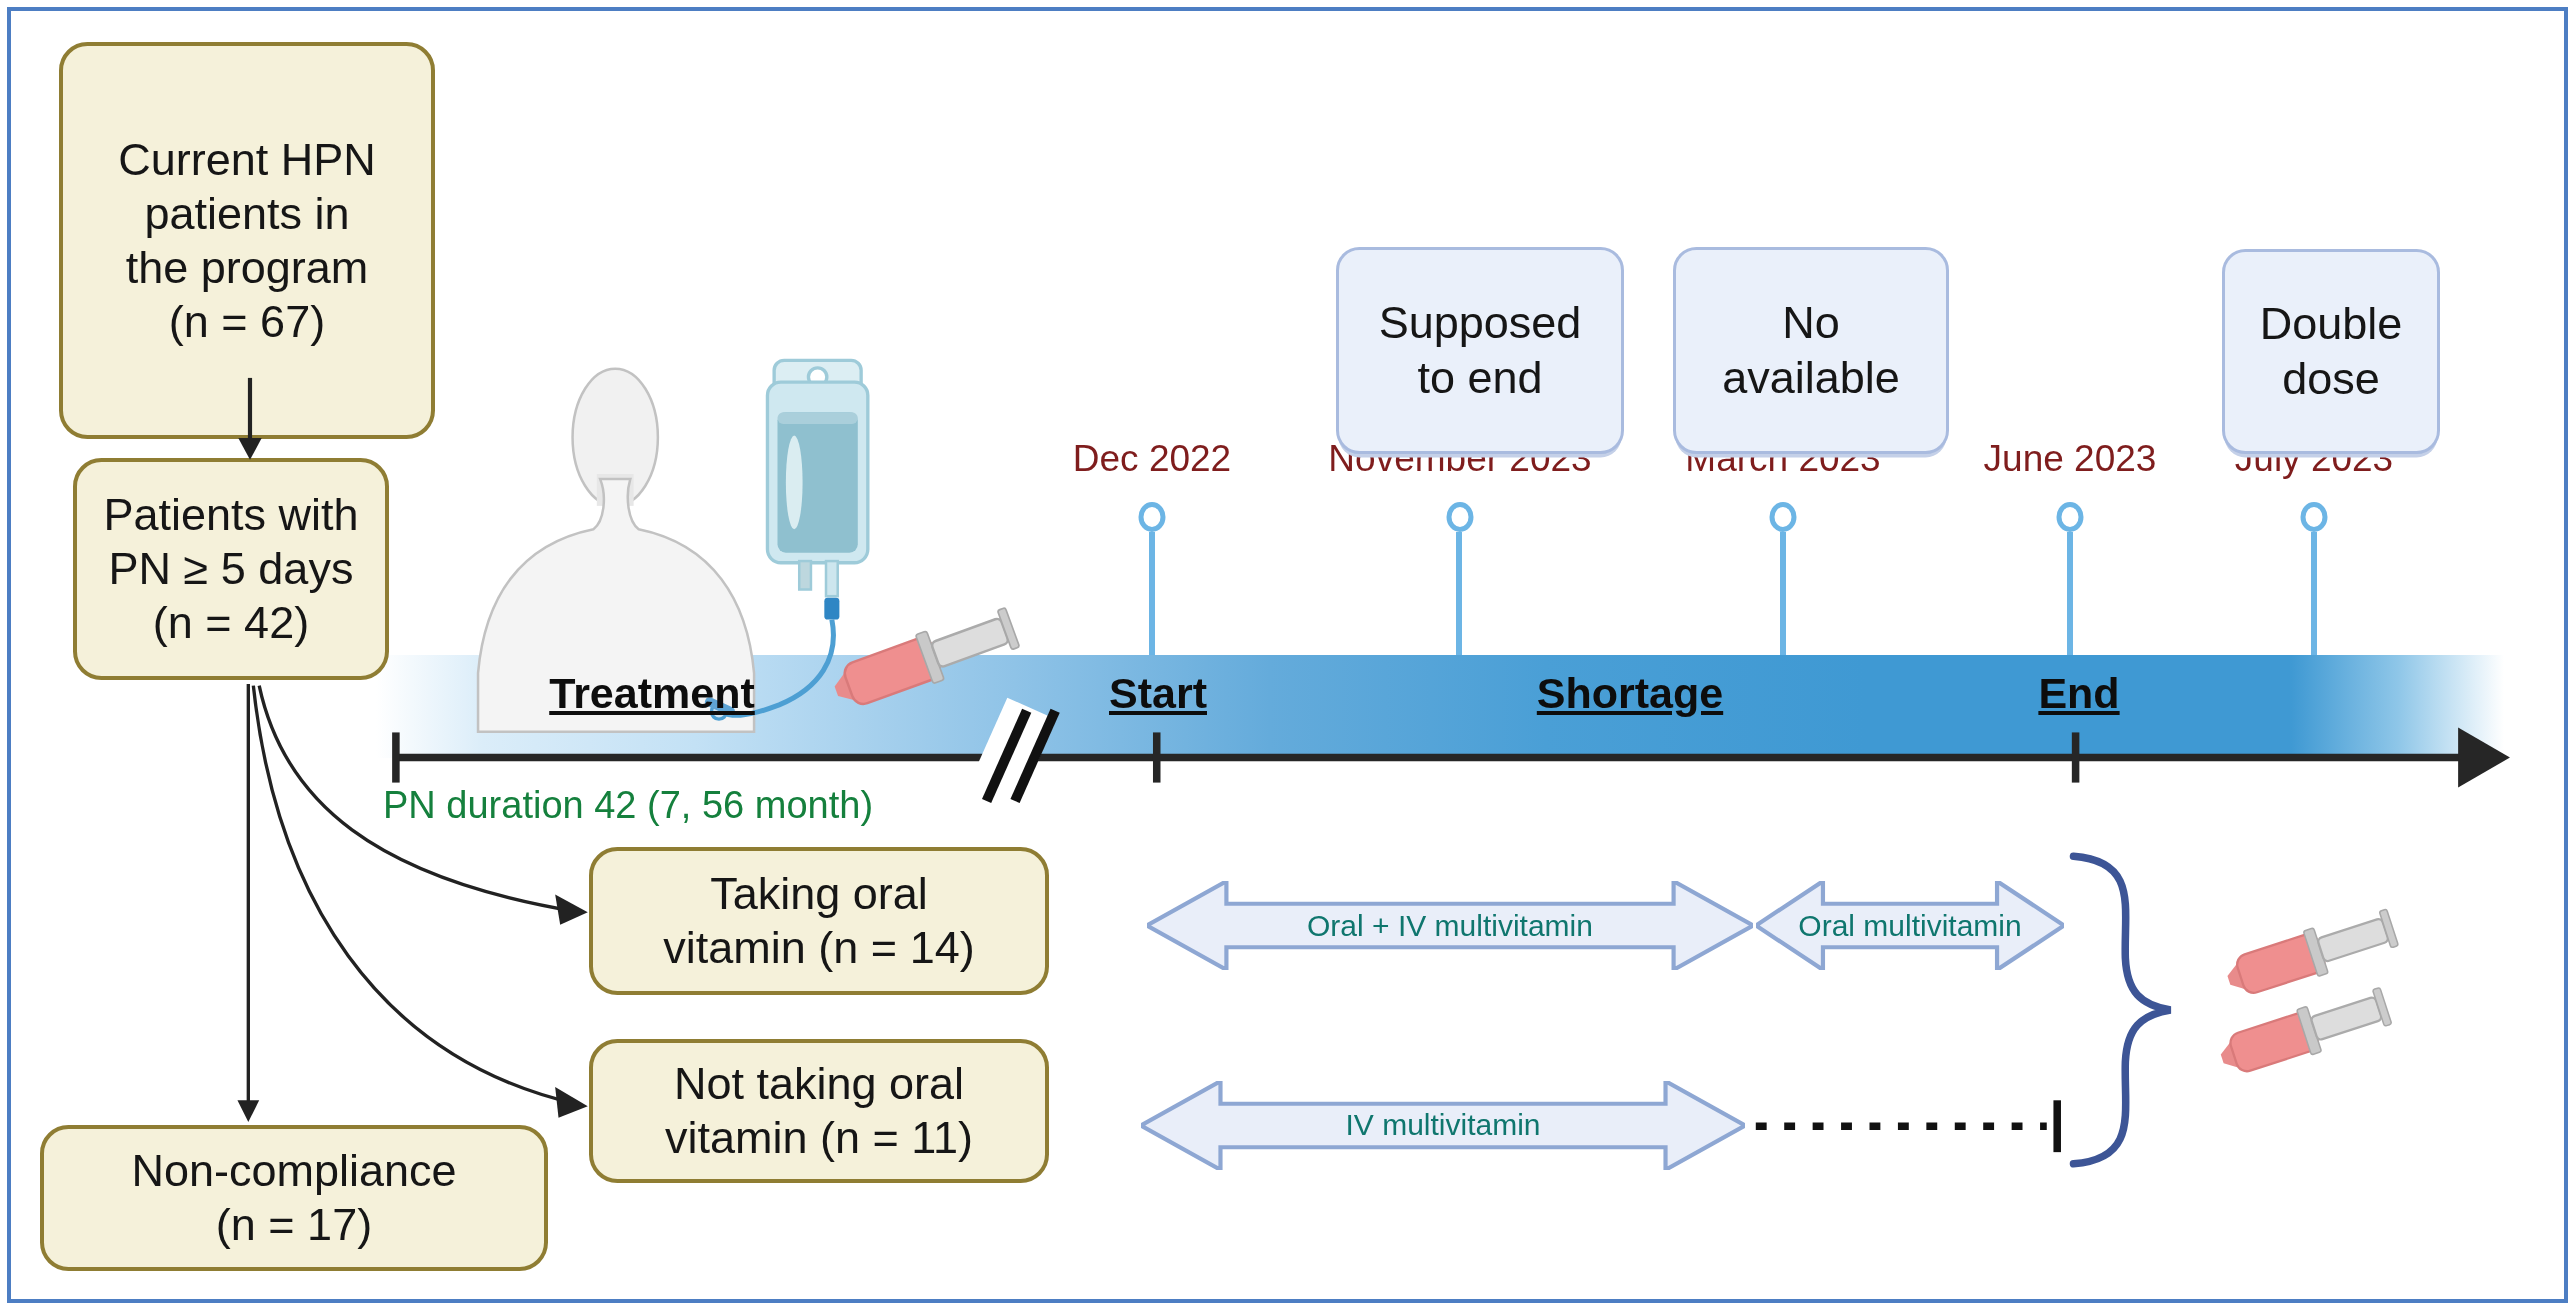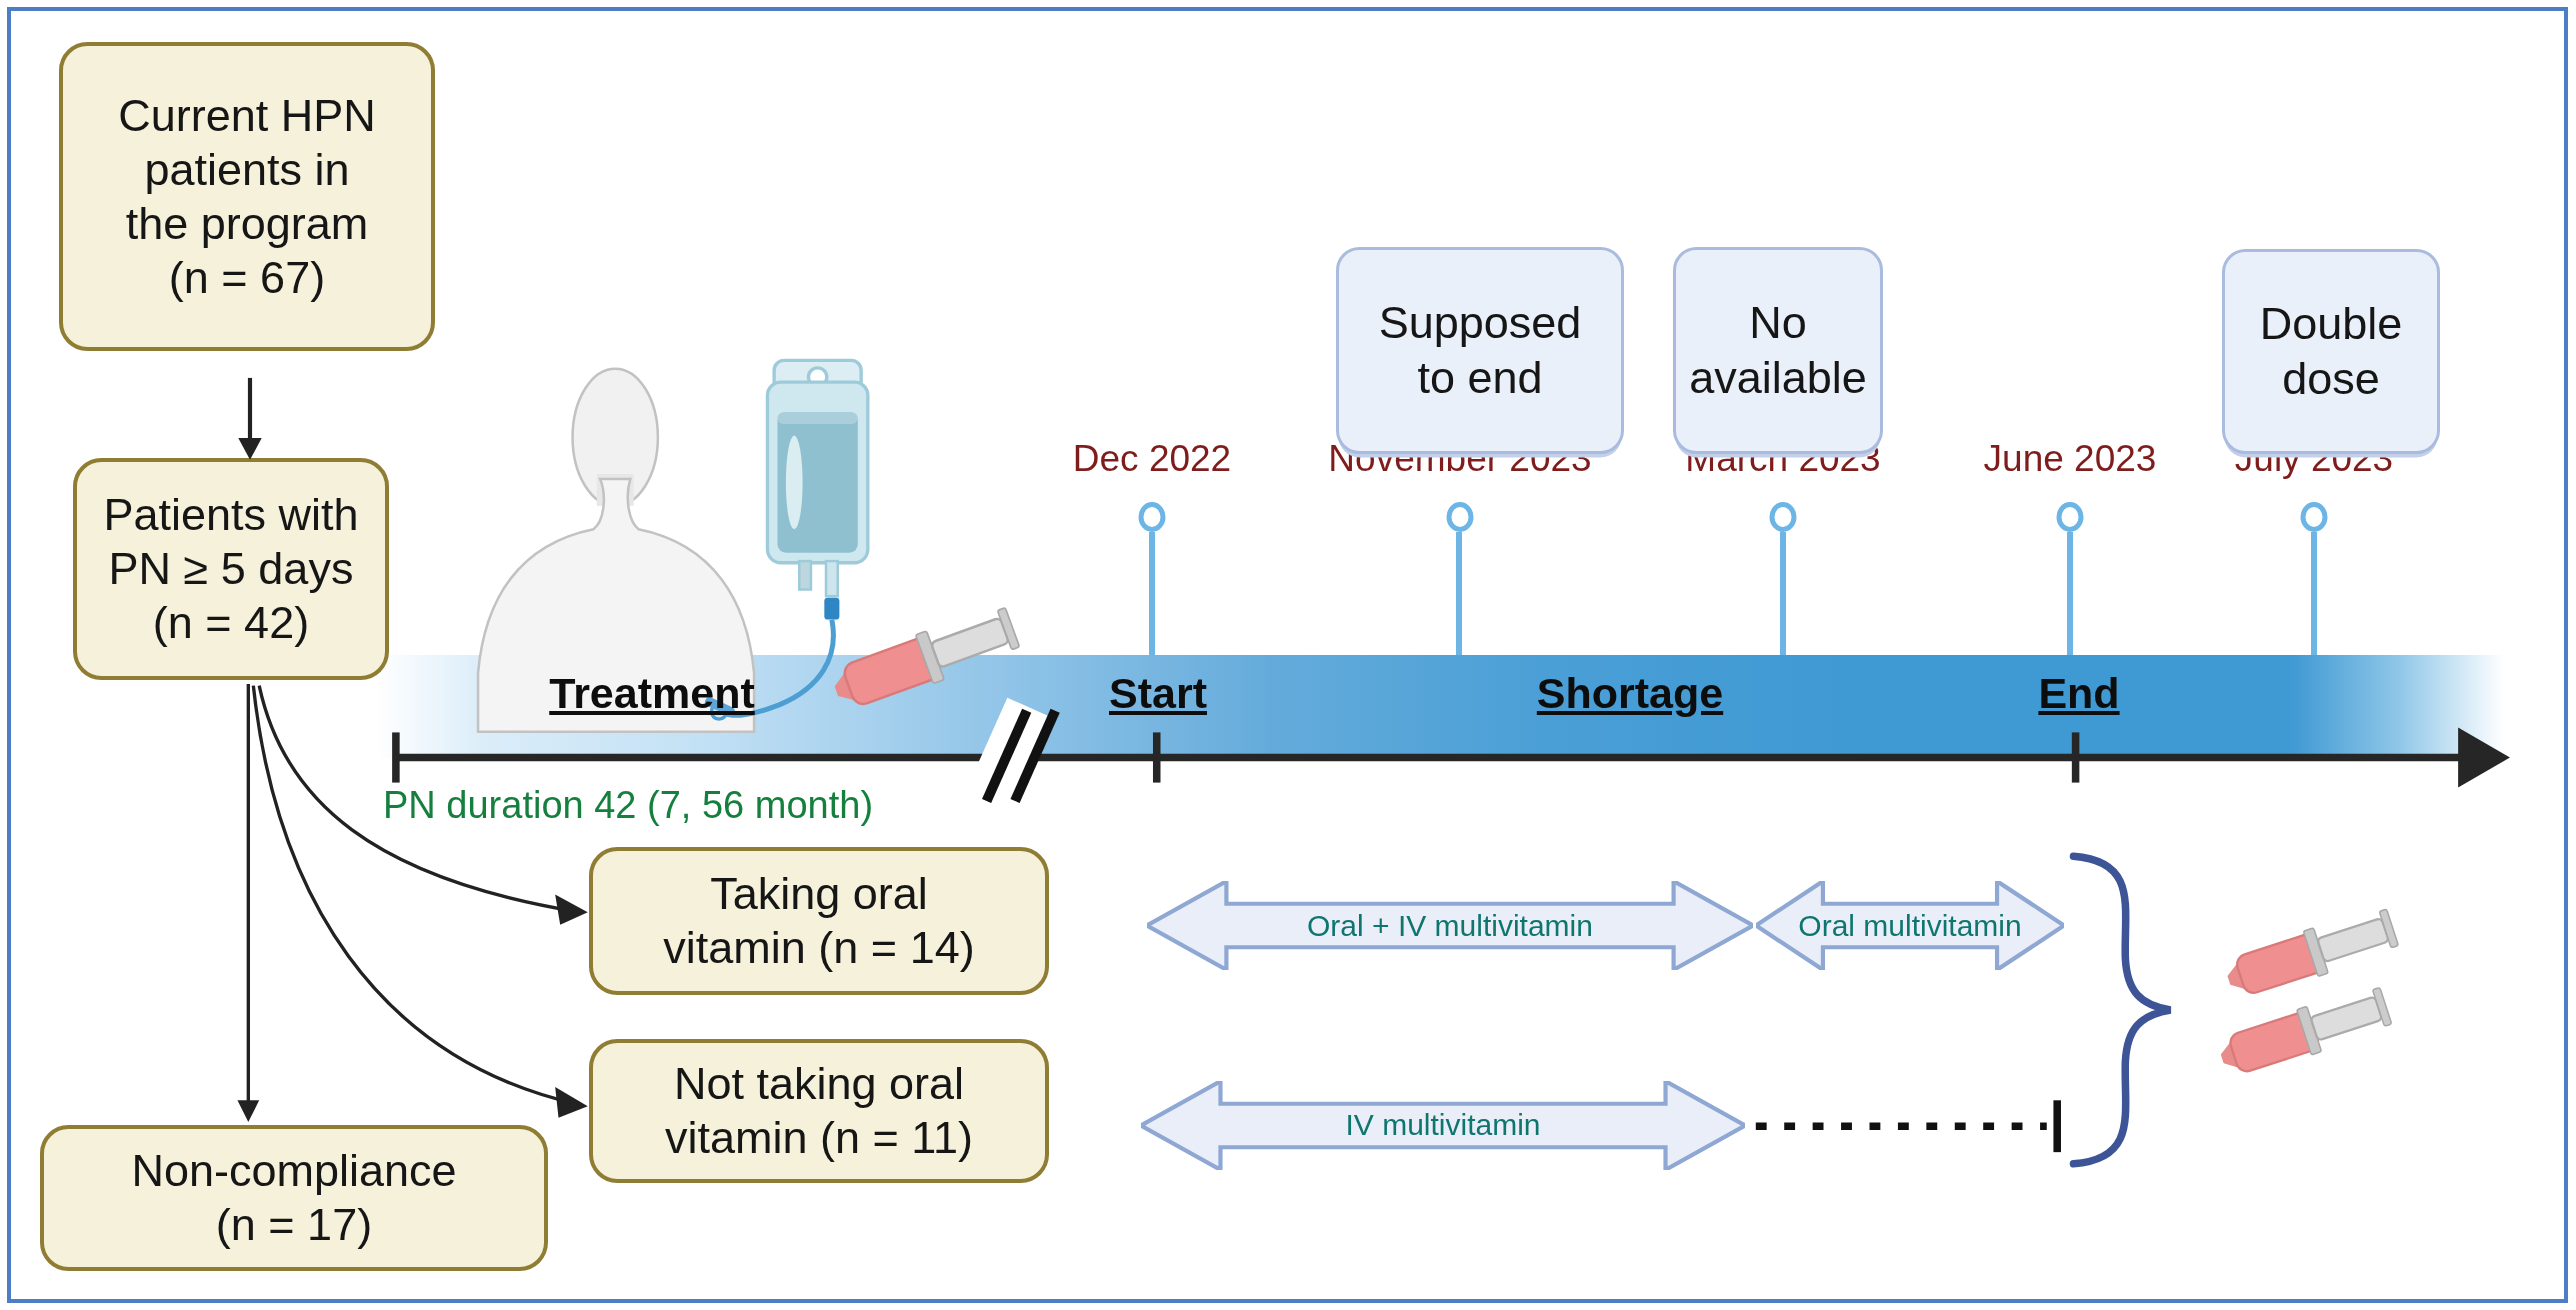--- a/index.html
+++ b/index.html
@@ -78,21 +78,21 @@
   <rect x="282" y="504" width="38" height="11" rx="5" fill="#5fa4d4" transform="rotate(24 300 510)"></rect>
   <g transform="translate(555,450) rotate(-20)">
     <polygon points="-122,-6 -106,-17 -106,17 -122,6" fill="#e88b8b"></polygon>
     <rect x="-106" y="-26" width="110" height="52" rx="14" fill="#ef8f8f" stroke="#d97a7a" stroke-width="3"></rect>
     <rect x="-10" y="-31" width="14" height="62" rx="3" fill="#c9c9c9" stroke="#a8a8a8" stroke-width="2"></rect>
     <rect x="4" y="-16" width="88" height="32" rx="6" fill="#dddddd" stroke="#ababab" stroke-width="3"></rect>
     <rect x="92" y="-25" width="10" height="50" rx="3" fill="#cccccc" stroke="#a8a8a8" stroke-width="2"></rect>
   </g>
 </svg>
 
-<div class="cream-box" style="left:59px;top:42px;width:376px;height:309px">Current HPN
+<div class="cream-box" style="left:59px;top:42px;width:376px;height:397px">Current HPN
 patients in
 the program
 (n = 67)</div>
 <div class="cream-box" style="left:73px;top:458px;width:316px;height:222px">Patients with
 PN ≥ 5 days
 (n = 42)</div>
 <div class="cream-box" style="left:40px;top:1125px;width:508px;height:146px">Non-compliance
 (n = 17)</div>
 <div class="cream-box" style="left:589px;top:847px;width:460px;height:148px">Taking oral
 vitamin (n = 14)</div>
@@ -119,21 +119,21 @@
 <div class="pin-stem" style="left:2067px"></div>
 <div class="pin-circle" style="left:2070px"></div>
 <div class="date-label" style="left:2070px">June 2023</div>
 
 <div class="pin-stem" style="left:2311px"></div>
 <div class="pin-circle" style="left:2314px"></div>
 <div class="date-label" style="left:2314px">July 2023</div>
 
 <div class="callout" style="left:1336px;top:199px;width:288px;height:207px">Supposed
 to end</div>
-<div class="callout" style="left:1673px;top:199px;width:210px;height:207px">No
+<div class="callout" style="left:1673px;top:199px;width:276px;height:207px">No
 available</div>
 <div class="callout" style="left:2222px;top:201px;width:218px;height:205px">Double
 dose</div>
 
 <div class="duration-note">PN duration 42 (7, 56 month)</div>
 
 <svg class="darrow" style="left:1147px;top:881px" width="606" height="89" viewBox="0 0 725 106">
   <polygon points="0,53 95,0 95,27 630,27 630,0 725,53 630,106 630,79 95,79 95,106" fill="#e9eef9" stroke="#8ea7d3" stroke-width="5"></polygon>
 </svg>
 <div class="arrow-label" style="left:1450px;top:926px">Oral + IV multivitamin</div>

